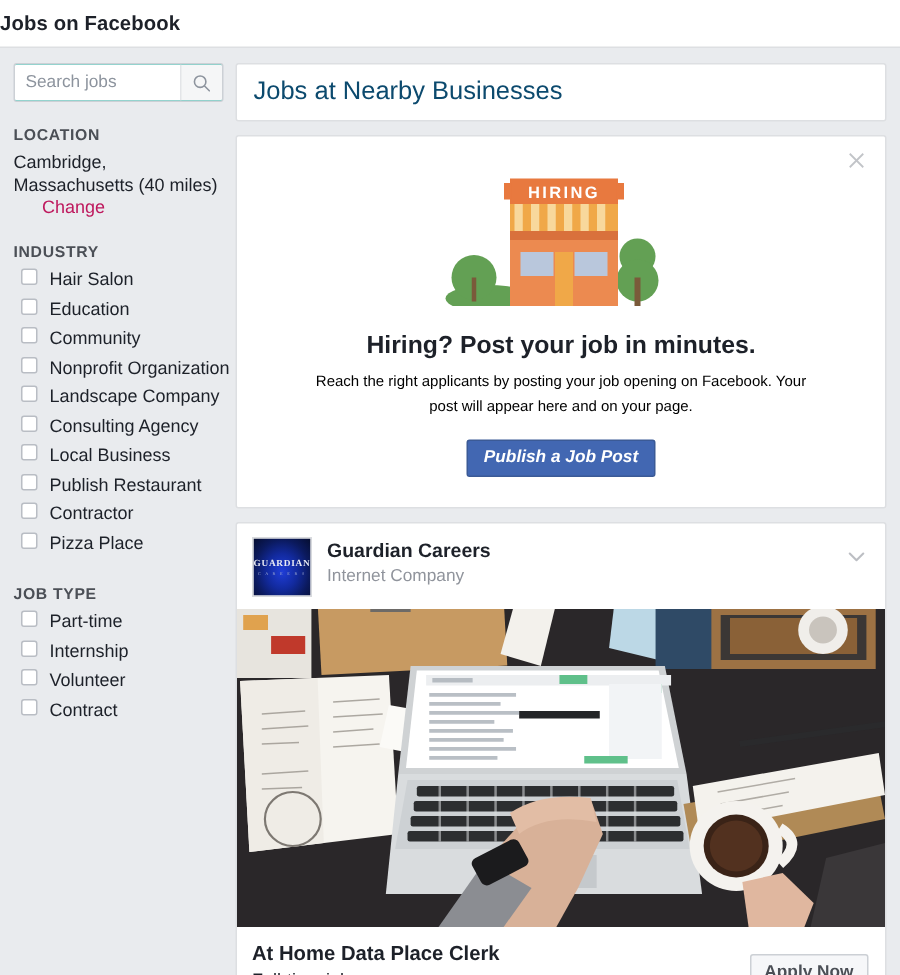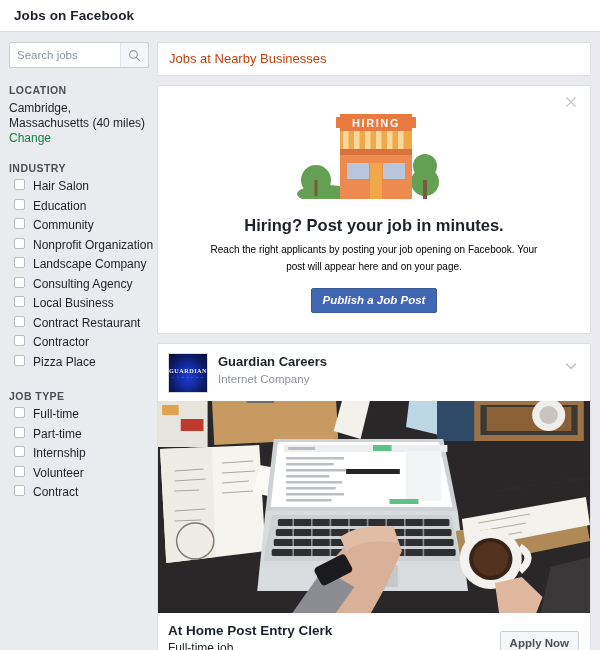--- a/index.html
+++ b/index.html
@@ -17,21 +17,20 @@
     background: #e9ebee;
   }
 
   
   .topbar {
     height: 32px;
     background: #ffffff;
     border-bottom: 1px solid #dddfe2;
     display: flex;
     align-items: center;
-    padding-left: 14px;
   }
   .topbar-title {
     font-size: 13.5px;
     font-weight: bold;
     color: #1d2129;
     letter-spacing: .1px;
   }
 
   
   .body {
@@ -85,22 +84,23 @@
     color: #4b4f56;
     letter-spacing: .45px;
     margin: 16px 0 5px 0;
   }
   .location-text {
     font-size: 12px;
     color: #1d2129;
     line-height: 15px;
   }
   .location-change {
-    color: #15803d;
-    cursor: pointer;
+    color: #be185d;
+    cursor: pointer;
+    margin-left: 19px;
   }
 
   .cb-row {
     display: flex;
     align-items: flex-start;
     height: 19.5px;
     cursor: pointer;
   }
   .cb-box {
     width: 11px; height: 11px;
@@ -123,22 +123,22 @@
     flex: 1 1 auto;
     min-width: 0;
   }
   .card {
     background: #fff;
     border: 1px solid #dddfe2;
     border-radius: 2px;
   }
   .section-head {
     padding: 8px 11px 9px 11px;
-    font-size: 13px;
-    color: #c2410c;
+    font-size: 17px;
+    color: #0c4a6e;
     margin-bottom: 9px;
   }
 
   
   .promo {
     position: relative;
     padding: 16px 0 20px 0;
     margin-bottom: 9px;
     text-align: center;
   }
@@ -333,38 +333,34 @@
           <div class="cb-row">
             <span class="cb-box"></span>
             <span class="cb-label">Consulting Agency</span>
           </div>
           <div class="cb-row">
             <span class="cb-box"></span>
             <span class="cb-label">Local Business</span>
           </div>
           <div class="cb-row">
             <span class="cb-box"></span>
-            <span class="cb-label">Contract Restaurant</span>
+            <span class="cb-label">Publish Restaurant</span>
           </div>
           <div class="cb-row">
             <span class="cb-box"></span>
             <span class="cb-label">Contractor</span>
           </div>
           <div class="cb-row">
             <span class="cb-box"></span>
             <span class="cb-label">Pizza Place</span>
           </div>
         </div>
 
       <div class="filter-title">JOB TYPE</div>
       <div id="jobtype-list">
-          <div class="cb-row">
-            <span class="cb-box"></span>
-            <span class="cb-label">Full-time</span>
-          </div>
           <div class="cb-row">
             <span class="cb-box"></span>
             <span class="cb-label">Part-time</span>
           </div>
           <div class="cb-row">
             <span class="cb-box"></span>
             <span class="cb-label">Internship</span>
           </div>
           <div class="cb-row">
             <span class="cb-box"></span>
@@ -556,21 +552,21 @@
             <path d="M350 146 q16 10 0 24" fill="none" stroke="#f4f2ee" stroke-width="7"></path>
 
             <path d="M330 212 L326 182 L352 176 L372 196 L366 212 Z" fill="#e0b79f"></path>
 
             <polygon points="380,166 418,156 418,212 370,212" fill="#3a3739"></polygon>
           </svg>
         </div>
 
         <div class="job-foot">
           <div class="job-foot-left">
-            <div class="job-title">At Home Post Entry Clerk</div>
+            <div class="job-title">At Home Data Place Clerk</div>
             <div class="job-type">Full-time job</div>
 
           </div>
           <button class="apply-btn">Apply Now</button>
         </div>
       </div>
 
     </div>
   </div>
 </div>

